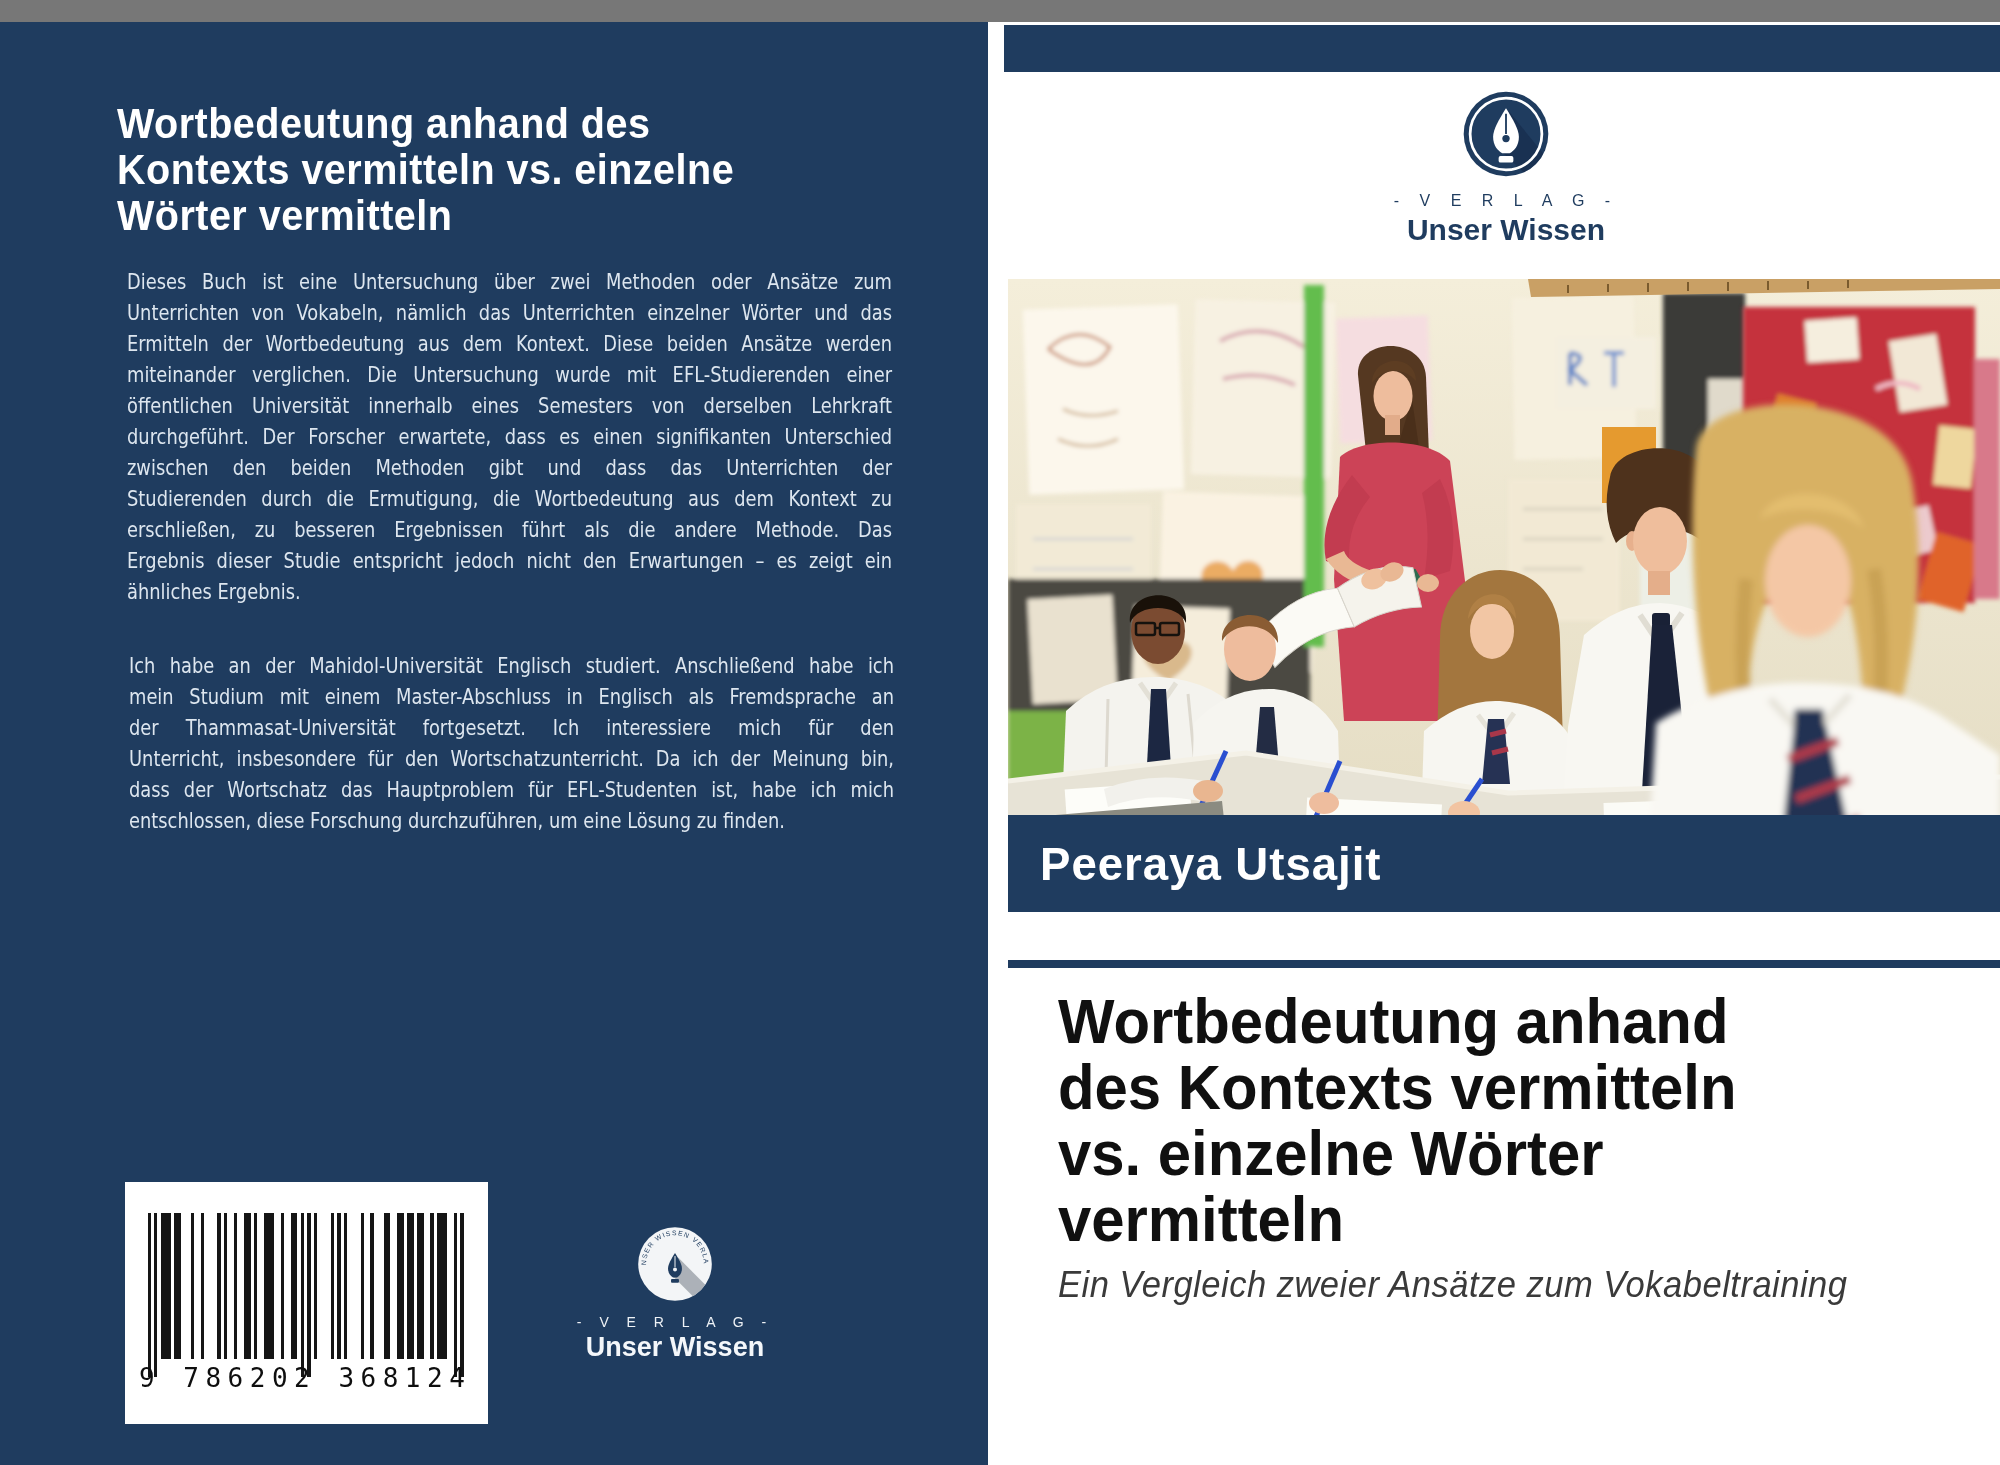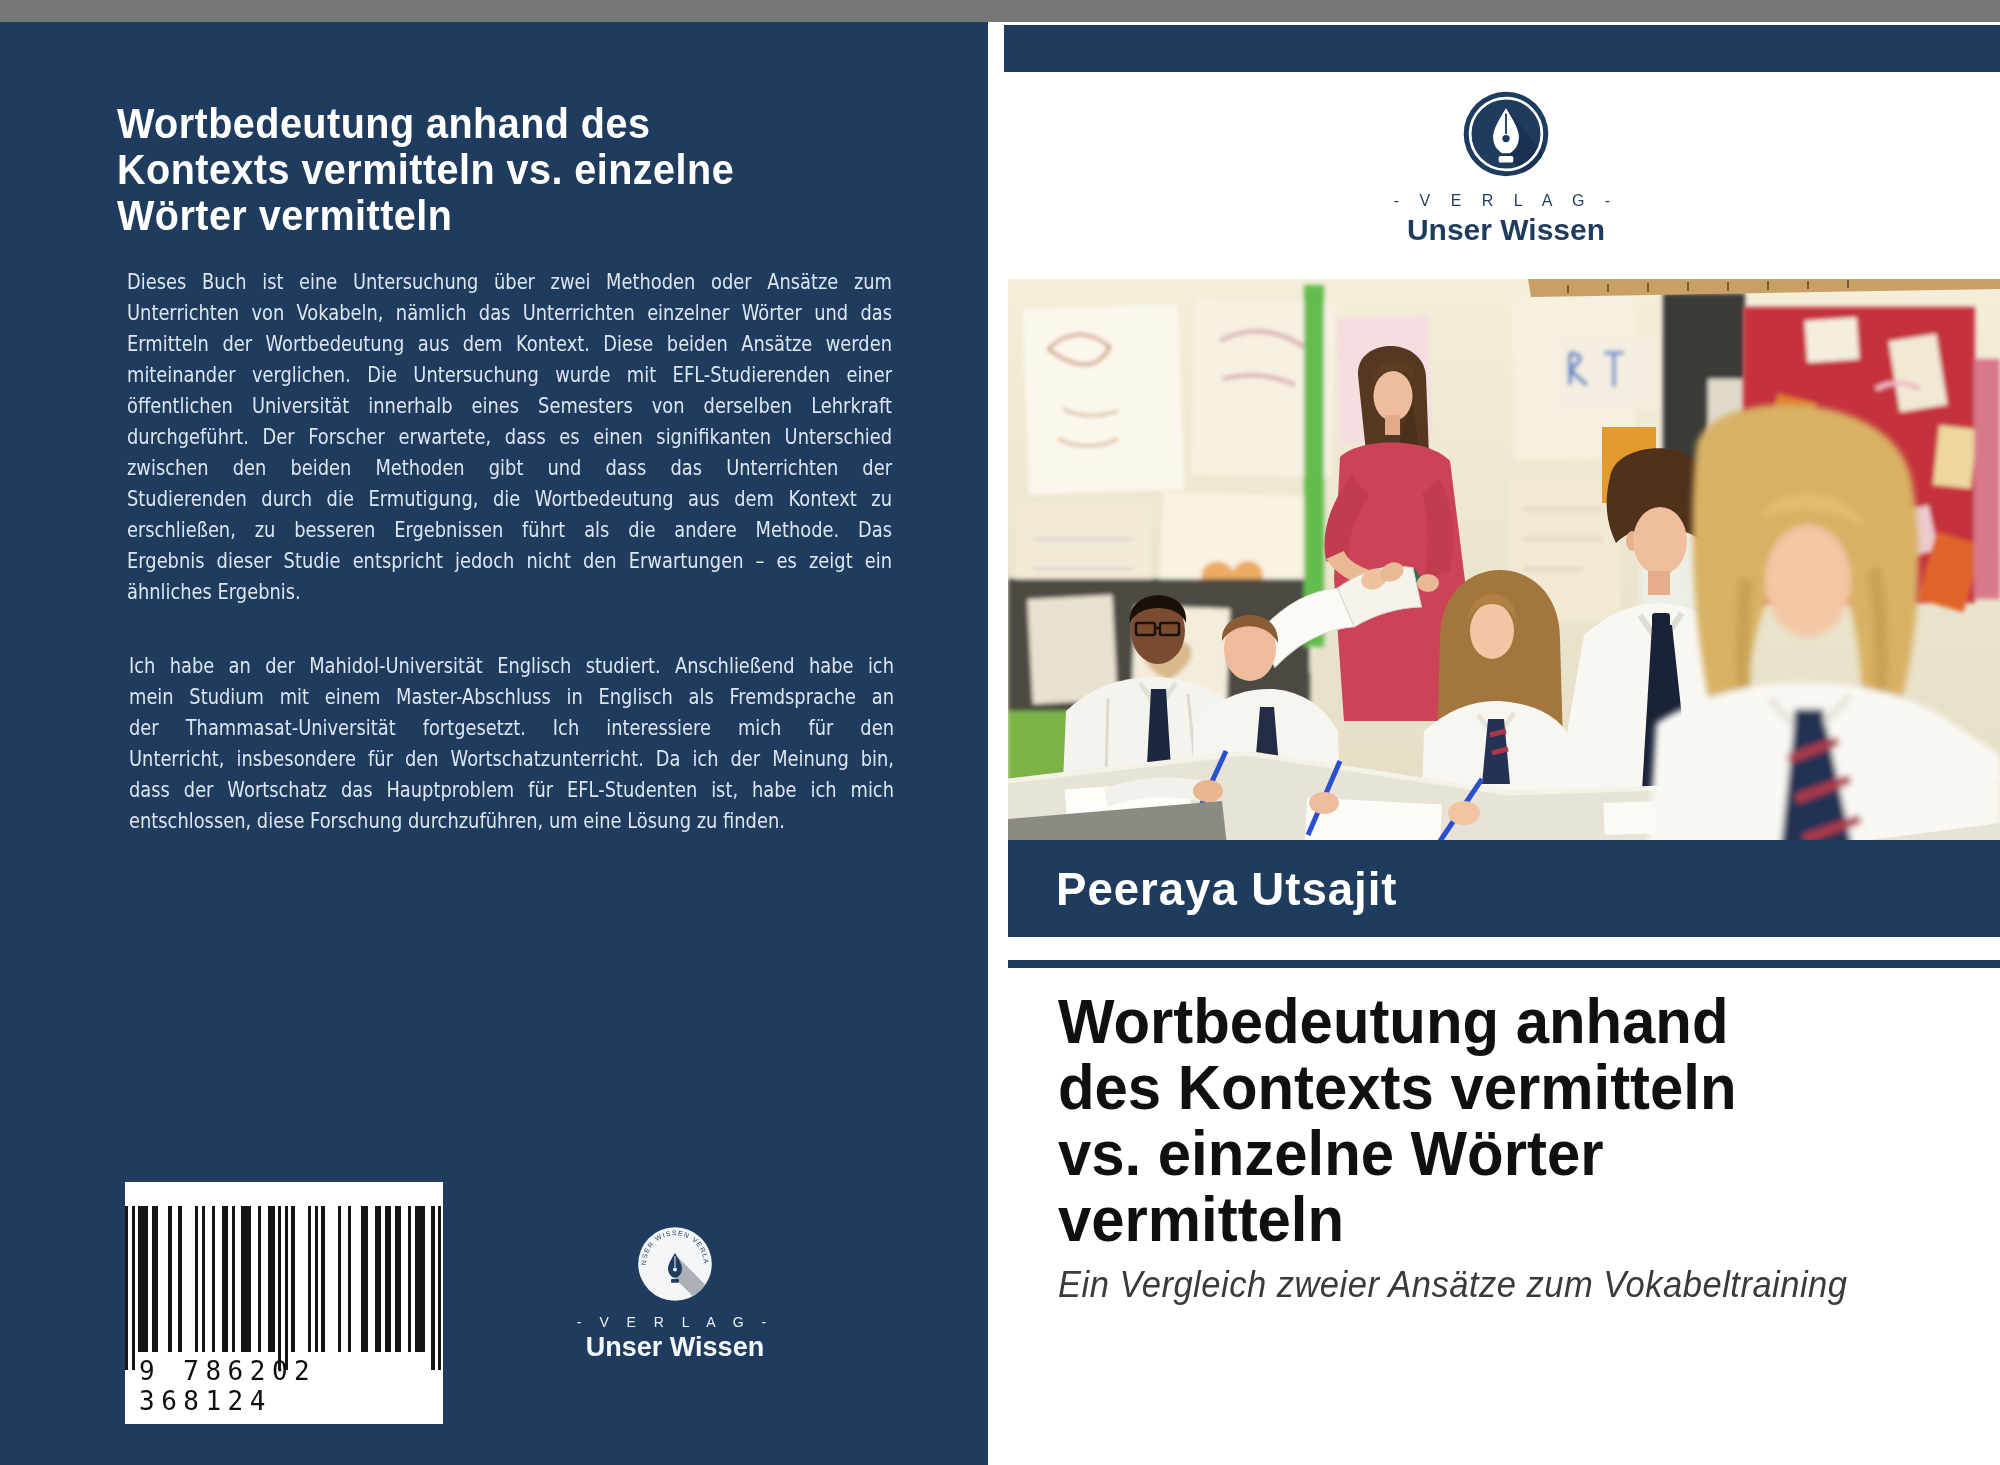--- a/index.html
+++ b/index.html
@@ -10,41 +10,41 @@
   .back{position:absolute;left:0;top:0;width:988px;height:1465px;background:var(--navy,#1F3C5F);}
   .back-title{position:absolute;left:117px;top:78px;margin:0;color:#fff;
     font:bold 43px/46px "Liberation Sans",sans-serif;letter-spacing:.5px;
     white-space:pre-line;transform:scaleX(.92);transform-origin:0 0;}
   .jpara{position:absolute;width:900px;color:var(--backtext,#dde6ef);
     font:21px/31px "DejaVu Sans",sans-serif;transform:scaleX(.85);transform-origin:0 0;}
   .synopsis{left:127px;top:245px;}
   .bio{left:129px;top:629px;}
   .jline{text-align:justify;text-align-last:justify;}
   .jline.jlast{text-align-last:left;}
-  .barcode{position:absolute;left:125px;top:1160px;width:318px;height:242px;
+  .barcode{position:absolute;left:125px;top:1160px;width:363px;height:242px;
     background:var(--barcodebg,#fff);display:flex;flex-direction:column;align-items:center;
-    padding-top:24px;}
+    padding-top:31px;}
   .bars{width:318px;height:164px;display:flex;align-items:flex-start;}
   .bar{flex:0 0 3.34px;height:146px;}
   .bar.on{background:#151515;}
   .bar.g.on{height:164px;}
   .bar-digits{margin-top:-14px;align-self:flex-start;padding-left:14px;
     font:26px "DejaVu Sans Mono",monospace;letter-spacing:6.5px;color:#0e0e0e;}
   .blogo{position:absolute;left:563px;top:1202px;width:224px;text-align:center;}
   .verlag-b{margin-top:6px;font-size:14px;letter-spacing:7px;color:#eef2f6;}
   .uw-b{margin-top:2px;font-weight:bold;font-size:27px;color:#f4f7fa;}
   
   .front{position:absolute;left:988px;top:0;width:1012px;height:1465px;background:#fff;}
   .topbar{position:absolute;left:16px;right:0;top:3px;height:47px;background:var(--navy,#1F3C5F);}
   .flogo{position:absolute;left:368px;top:66px;width:300px;text-align:center;}
   .verlag-f{margin-top:8px;font-size:16px;letter-spacing:8px;color:var(--navy,#1F3C5F);}
   .uw-f{margin-top:3px;font-weight:bold;font-size:30px;color:var(--navy,#1F3C5F);}
   .photo{position:absolute;left:20px;top:257px;width:992px;height:576px;display:block;}
-  .authorbar{position:absolute;left:20px;right:0;top:818px;height:97px;background:var(--navy,#1F3C5F);
-    display:flex;align-items:center;padding-left:48px;}
+  .authorbar{position:absolute;left:20px;right:0;top:793px;height:97px;background:var(--navy,#1F3C5F);
+    display:flex;align-items:center;padding-left:32px;}
   .authorbar span{color:#fff;font:bold 47px "Liberation Sans",sans-serif;letter-spacing:1px;
     transform:scaleX(.97);transform-origin:0 0;}
   .rule{position:absolute;left:20px;right:0;top:938px;height:8px;background:var(--navy,#1F3C5F);}
   .ftitle{position:absolute;left:70px;top:966px;margin:0;color:var(--titletext,#101010);
     font:bold 63px/66px "Liberation Sans",sans-serif;white-space:pre-line;
     transform:scaleX(.95);transform-origin:0 0;}
   .subtitle{position:absolute;left:70px;top:1242px;color:var(--subtext,#3a3a3a);
     font:italic 36px "Liberation Sans",sans-serif;letter-spacing:.5px;
     transform:scaleX(.96);transform-origin:0 0;}
   .seal-text{font:8.5px "Liberation Sans",sans-serif;letter-spacing:1.5px;fill:var(--navy,#1F3C5F);}

